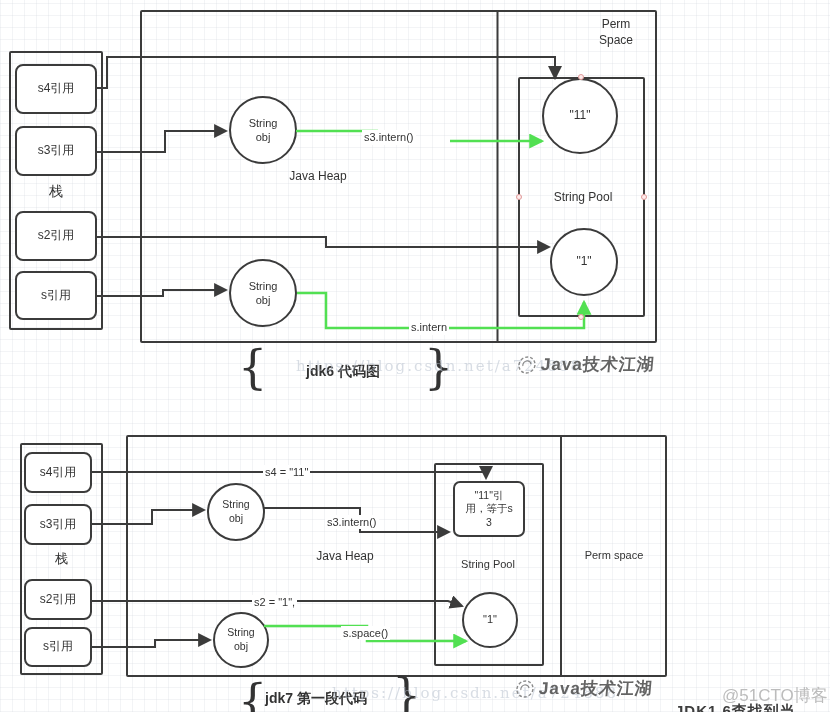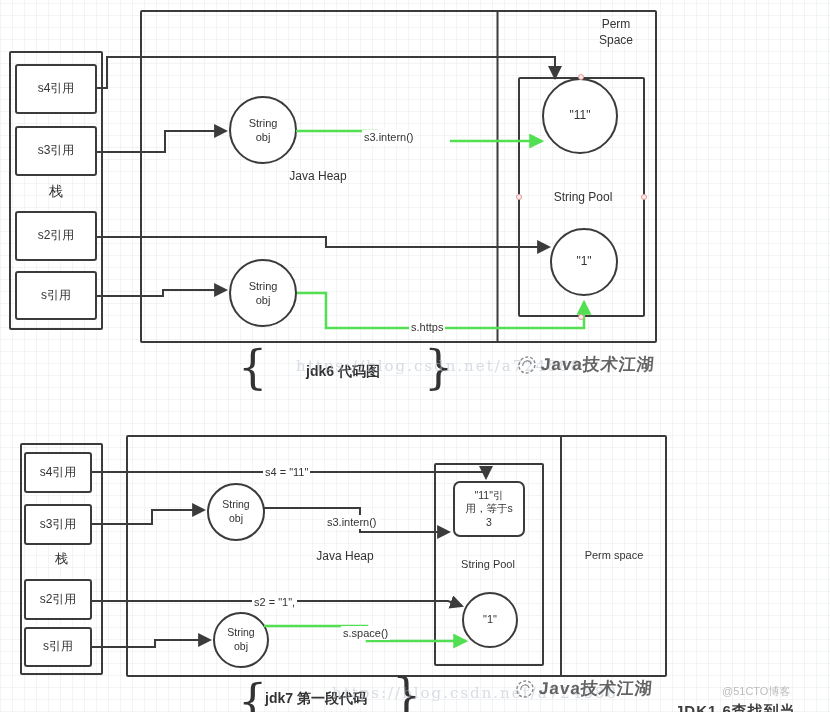--- a/index.html
+++ b/index.html
@@ -2,35 +2,35 @@
 <html><head>
 <meta charset="utf-8">
 <style>
   html,body{margin:0;padding:0;background:#fff}
   #canvas{position:relative;width:830px;height:712px;overflow:hidden;background-color:#fff;
     background-image:
       repeating-linear-gradient(0deg, rgba(200,205,215,.22) 0, rgba(200,205,215,.22) 1px, transparent 1px, transparent 12px),
       repeating-linear-gradient(90deg, rgba(200,205,215,.22) 0, rgba(200,205,215,.22) 1px, transparent 1px, transparent 12px);
     font-family:"Liberation Sans",sans-serif;}
   .bx{position:absolute;border:2px solid #3b3b3b;box-sizing:border-box;background:transparent;border-radius:2px;z-index:1}
-  .rd{border-radius:3px;background:#fff}
+  .rd{border-radius:8px;background:#fff}
   .itm{display:flex;align-items:center;justify-content:center;font-size:12px;color:#333;white-space:pre-line;text-align:center;line-height:1.3}
   svg.ov{position:absolute;left:0;top:0;z-index:2;pointer-events:none}
   .lbl{position:absolute;color:#333;font-size:12px;line-height:1.3;text-align:center;white-space:pre-line;z-index:3;
        display:flex;align-items:center;justify-content:center}
   .sm{font-size:11px}
   .xs{font-size:10.5px}
   .wbg{background:#fff;padding:0 2px;white-space:nowrap}
   .bold{font-weight:700;font-size:14px}
   .brace{position:absolute;font-family:"DejaVu Serif",serif;font-weight:400;font-size:46px;line-height:.95;color:#333;z-index:3}
   .wm{position:absolute;font-family:"DejaVu Serif",serif;color:#b9c2cf;opacity:.55;letter-spacing:2px;word-spacing:3px;
       font-size:15px;z-index:4;white-space:nowrap}
   .brand{position:absolute;display:flex;align-items:center;gap:4px;font-weight:700;font-size:17px;color:#4a4a4a;
          opacity:.85;z-index:4;transform:skewX(-5deg);letter-spacing:1px;white-space:nowrap}
-  .cto{position:absolute;font-size:11px;color:#bcbcbc;z-index:4;white-space:nowrap}
+  .cto{position:absolute;font-size:17px;color:#bcbcbc;z-index:4;white-space:nowrap}
   .clip{position:absolute;font-weight:700;font-size:15px;color:#3d3d3d;z-index:4;white-space:nowrap;letter-spacing:1px}
 </style>
 </head>
 <body>
 
 <div id="canvas">
 
   <div class="bx" style="left:9px;top:51px;width:94px;height:279px"></div>
   <div class="bx rd itm" style="left:15px;top:64px;width:82px;height:50px">s4引用</div>
   <div class="bx rd itm" style="left:15px;top:126px;width:82px;height:50px">s3引用</div>
@@ -94,21 +94,21 @@
 obj</div>
   <div class="lbl sm" style="left:233px;top:276px;width:60px;height:34px">String
 obj</div>
   <div class="lbl" style="left:550px;top:108px;width:60px;height:16px">"11"</div>
   <div class="lbl" style="left:554px;top:254px;width:60px;height:16px">"1"</div>
   <div class="lbl" style="left:268px;top:169px;width:100px;height:16px">Java Heap</div>
   <div class="lbl" style="left:586px;top:16px;width:60px;height:34px">Perm
 Space</div>
   <div class="lbl" style="left:543px;top:190px;width:80px;height:16px">String Pool</div>
   <div class="lbl sm wbg" style="left:362px;top:130px;height:15px">s3.intern()</div>
-  <div class="lbl sm wbg" style="left:409px;top:320px;height:15px">s.https</div>
+  <div class="lbl sm wbg" style="left:409px;top:320px;height:15px">s.intern</div>
   <div class="brace" style="left:238px;top:346px">{</div>
   <div class="lbl bold" style="left:295px;top:362px;width:96px;height:18px">jdk6 代码图</div>
   <div class="brace" style="left:424px;top:346px">}</div>
 
   <div class="lbl" style="left:20px;top:551px;width:83px;height:16px;font-size:13px">栈</div>
   <div class="lbl xs" style="left:208px;top:496px;width:56px;height:32px">String
 obj</div>
   <div class="lbl xs" style="left:213px;top:624px;width:56px;height:32px">String
 obj</div>
   <div class="lbl sm" style="left:460px;top:612px;width:60px;height:15px">"1"</div>

